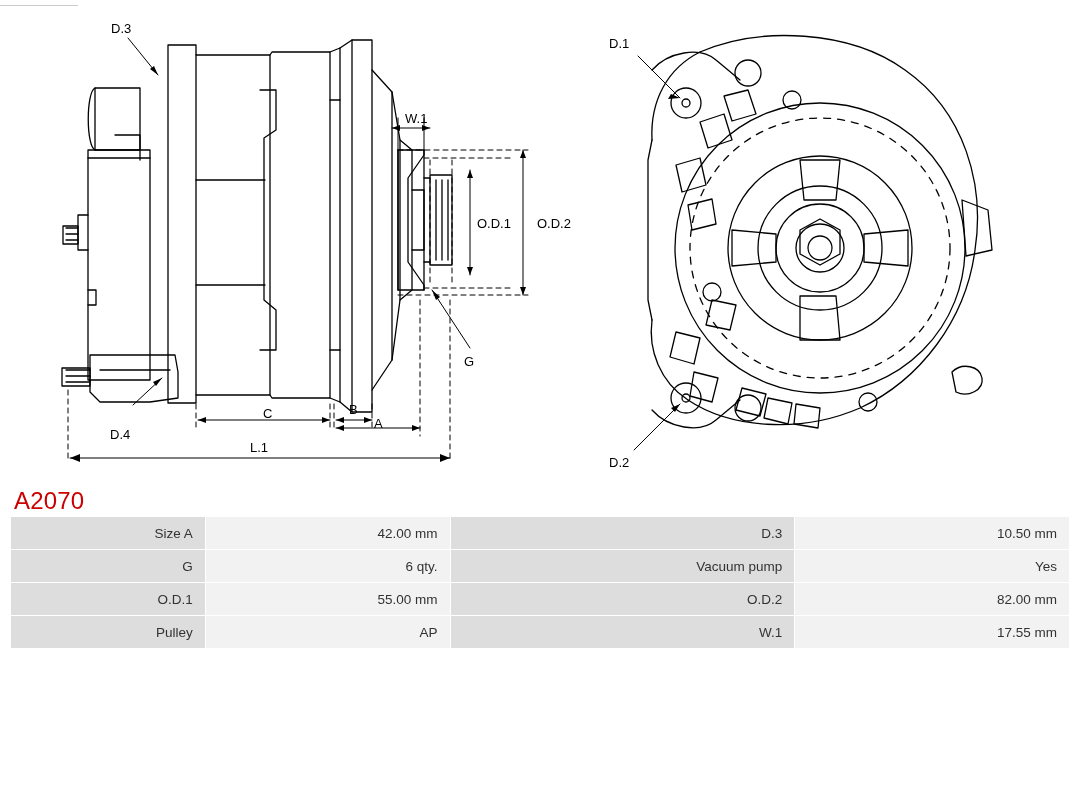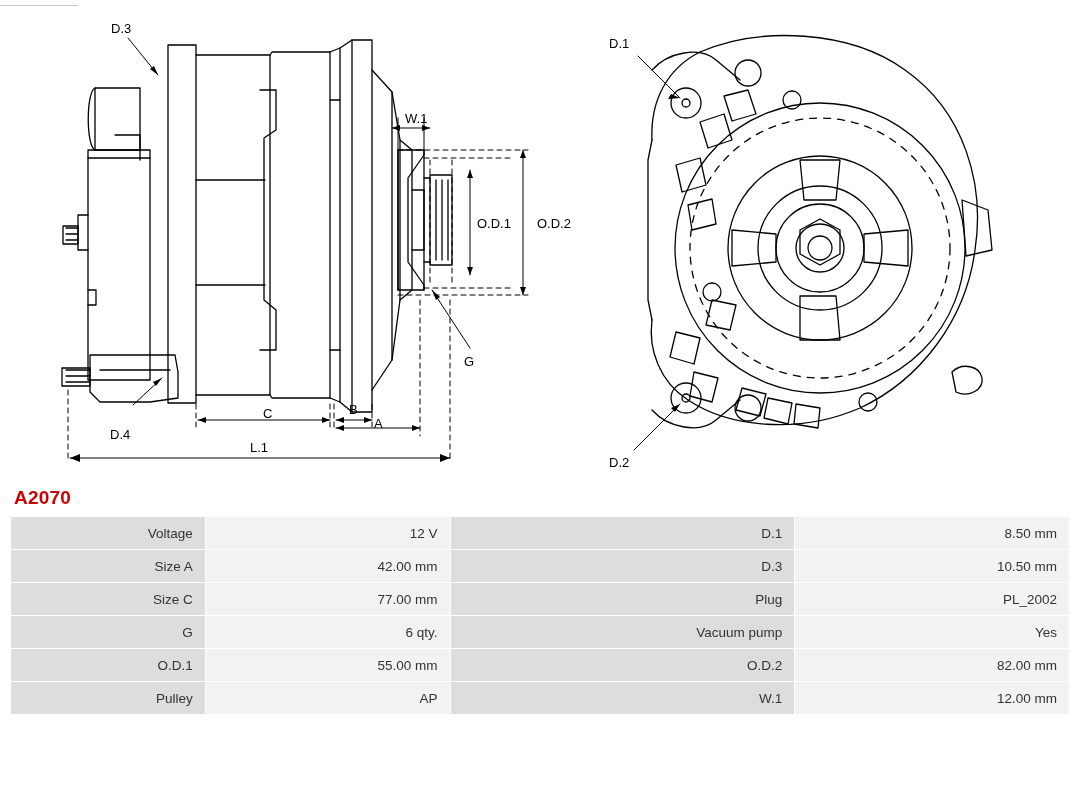--- a/index.html
+++ b/index.html
@@ -24,22 +24,22 @@
   .dim-label {
     font-family: "Liberation Sans", sans-serif;
     font-size: 13px;
     fill: #000000;
   }
   #part-number {
     position: absolute;
     left: 14px;
     top: 487px;
     color: #cc0000;
-    font-size: 19px;
-    font-weight: bold;
+    font-size: 24px;
+    font-weight: normal;
     letter-spacing: 0.2px;
   }
   #spec-table {
     position: absolute;
     left: 10px;
     top: 516px;
     width: 1060px;
     border-collapse: collapse;
     font-size: 13.5px;
     color: #333333;
@@ -252,51 +252,39 @@
       <text class="dim-label" x="609" y="48">D.1</text>
       <text class="dim-label" x="609" y="467">D.2</text>
     </svg>
   </div>
 
   <div id="part-number">A2070</div>
 
   <table id="spec-table">
     <tbody>
       <tr>
-        <td class="lbl">Voltage</td>
-        <td class="val">12 V</td>
-        <td class="lbl2">D.1</td>
-        <td class="val2">8.50 mm</td>
-      </tr>
-      <tr>
         <td class="lbl">Size A</td>
         <td class="val">42.00 mm</td>
         <td class="lbl2">D.3</td>
         <td class="val2">10.50 mm</td>
       </tr>
       <tr>
-        <td class="lbl">Size C</td>
-        <td class="val">77.00 mm</td>
-        <td class="lbl2">Plug</td>
-        <td class="val2">PL_2002</td>
-      </tr>
-      <tr>
         <td class="lbl">G</td>
         <td class="val">6 qty.</td>
         <td class="lbl2">Vacuum pump</td>
         <td class="val2">Yes</td>
       </tr>
       <tr>
         <td class="lbl">O.D.1</td>
         <td class="val">55.00 mm</td>
         <td class="lbl2">O.D.2</td>
         <td class="val2">82.00 mm</td>
       </tr>
       <tr>
         <td class="lbl">Pulley</td>
         <td class="val">AP</td>
         <td class="lbl2">W.1</td>
-        <td class="val2">12.00 mm</td>
+        <td class="val2">17.55 mm</td>
       </tr>
     </tbody>
   </table>
 
 </div>
 
 </body></html>

